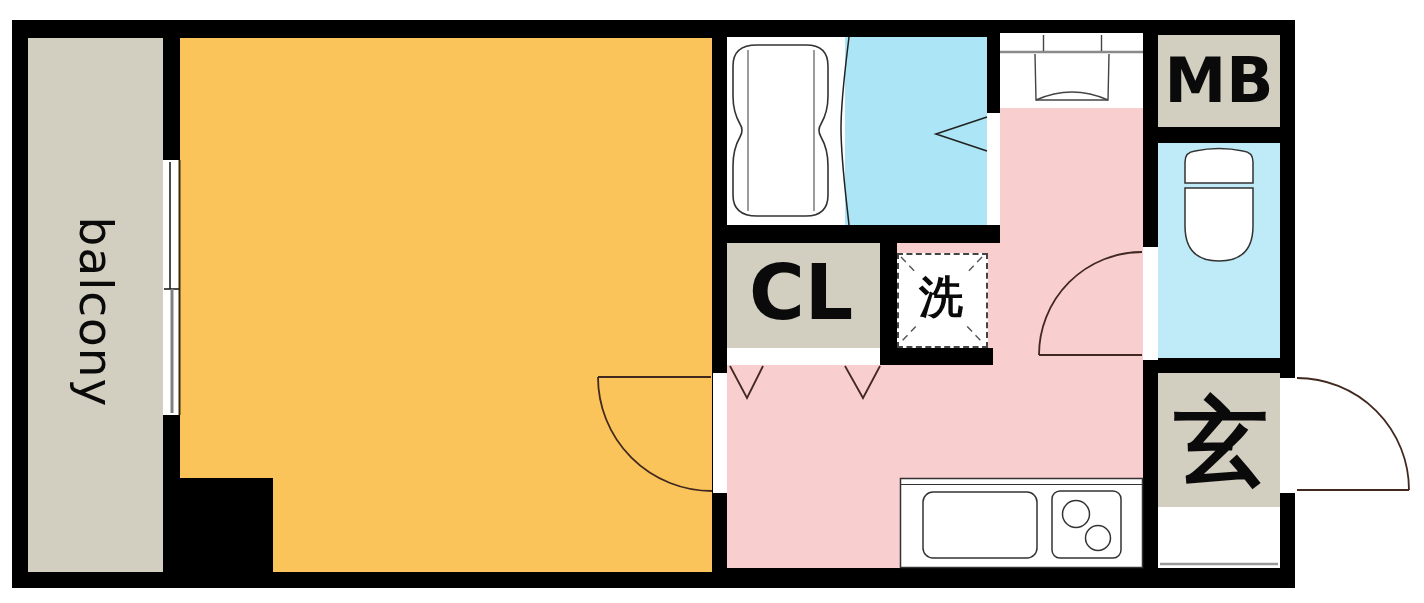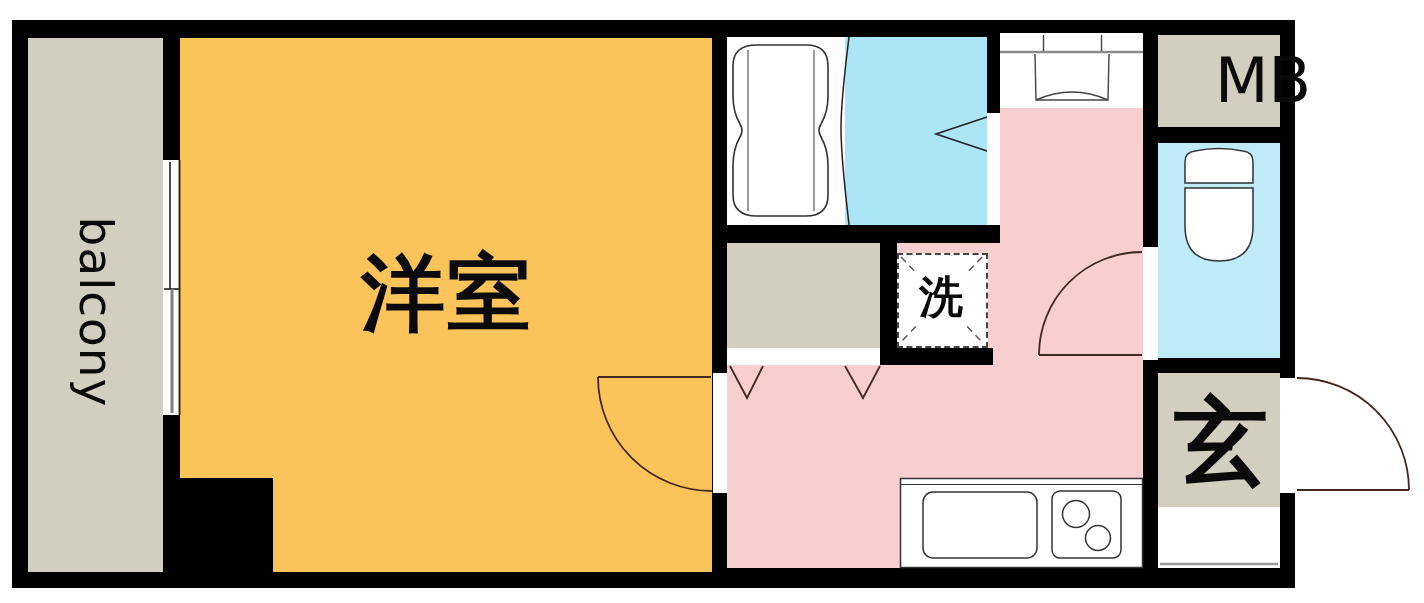--- a/index.html
+++ b/index.html
@@ -6,21 +6,21 @@
   #plan{position:relative;width:1424px;height:603px;background:#ffffff;overflow:hidden;
         font-family:"DejaVu Sans",sans-serif;}
   .abs{position:absolute;}
   .wall{background:#000;}
   .lbl{position:absolute;transform:translate(-50%,-50%);color:#0a0a0a;white-space:nowrap;
        font-family:"DejaVu Sans",sans-serif;}
   .room-label{font-size:84px;font-weight:bold;text-align:center;line-height:1.02;letter-spacing:2px;}
   .balcony-label{font-size:47px;font-weight:500;letter-spacing:1px;
        transform:translate(-50%,-50%) rotate(90deg);}
   .cl-label{font-size:76px;font-weight:bold;}
-  .mb-label{font-size:62px;font-weight:normal;margin-left:44px;}
+  .mb-label{font-size:62px;font-weight:bold;}
   .gen-label{font-size:94px;font-weight:bold;}
   .sen-label{font-size:44px;font-weight:bold;background:#fff;padding:0 3px;}
   svg.overlay{position:absolute;left:0;top:0;pointer-events:none;}
 </style>
 </head>
 <body>
 
 <div id="plan">
 
   <div class="abs wall" style="left:12px;top:20px;width:1283px;height:568px;"></div>
@@ -121,22 +121,22 @@
       <path d="M1039,355 H1142 M1039,355 A103 103 0 0 1 1142,252"></path>
       <path d="M1297,490 H1409 M1409,490 A112 112 0 0 0 1297,378"></path>
     </g>
 
     <line x1="1160" y1="564" x2="1278" y2="564" stroke="#9A9A9A" stroke-width="2.5"></line>
   </svg>
 
   <div class="lbl balcony-label" style="left:96px;top:312px;">balcony</div>
 
   <div class="lbl room-label" style="left:447px;top:294px;">
-    <div>洋室</div>
   </div>
 
+  <div class="lbl cl-label" style="left:801px;top:292px;">CL</div>
 
   <div class="lbl sen-label" style="left:941px;top:297px;">洗</div>
 
   <div class="lbl mb-label" style="left:1219px;top:80px;">MB</div>
 
   <div class="lbl gen-label" style="left:1221px;top:442px;">玄</div>
 </div>
 
 </body></html>

